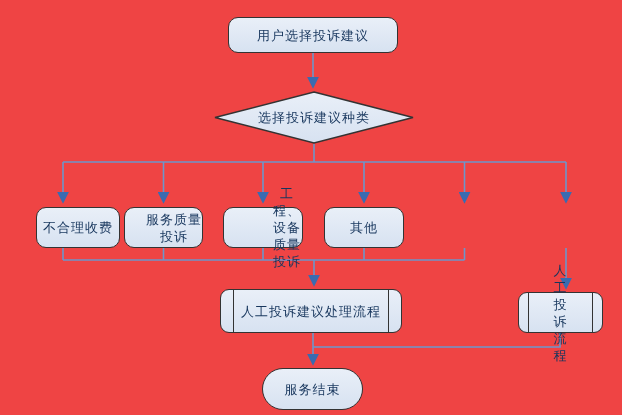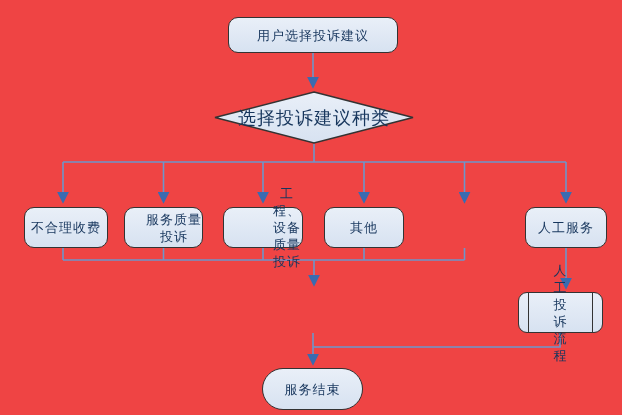--- a/index.html
+++ b/index.html
@@ -25,21 +25,21 @@
     border-left:1.3px solid #333333;
   }
   .proc .bar.left{left:12px;}
   .proc .bar.right{right:12px;}
   .proc .proc-label{position:relative;padding:0 16px;}
   .diamond-wrap{
     position:absolute;display:flex;align-items:center;justify-content:center;
   }
   .diamond-wrap svg{position:absolute;left:0;top:0;}
   .diamond-label{
-    position:relative;font-size:18px;letter-spacing:1px;
+    position:relative;font-size:13px;letter-spacing:1px;
     color:#17365D;text-align:center;
   }
   #edges{position:absolute;left:0;top:0;pointer-events:none;}
   .edge{stroke:#6D96CB;stroke-width:1.6;fill:none;}
 </style>
 </head>
 <body>
 
 <div id="canvas">
 
@@ -86,38 +86,40 @@
         <linearGradient id="dg" x1="0" y1="0" x2="0" y2="1">
           <stop offset="0" stop-color="#E9EFF8"></stop>
           <stop offset="1" stop-color="#D7E2F1"></stop>
         </linearGradient>
       </defs>
       <polygon points="101,1 200,26.5 101,52 2,26.5" fill="url(#dg)" stroke="#333333" stroke-width="1.5"></polygon>
     </svg>
     <div class="diamond-label">选择投诉建议种类</div>
   </div>
 
-  <div class="node catbox" style="left:24px;top:207px;width:84px;height:41px;">
+  <div class="node catbox" style="left:36px;top:207px;width:84px;height:41px;">
     <span>不合理收费</span>
   </div>
   <div class="node catbox" style="left:124px;top:207px;width:79px;height:41px;justify-content:flex-end;">
     <span>服务质量
 投诉</span>
   </div>
   <div class="node catbox" style="left:223px;top:207px;width:80px;height:41px;padding-left:48px;">
     <span>工程、设备
 质量投诉</span>
   </div>
   <div class="node catbox" style="left:324px;top:207px;width:80px;height:41px;">
     <span>其他</span>
   </div>
-  <div class="node catbox" style="left:525px;top:207px;width:82px;height:41px;">
-    <span>人工服务</span>
+
+  <div class="node proc" style="left:220px;top:289px;width:182px;height:44px;">
+    <div class="bar left"></div>
+    <div class="bar right"></div>
+    <span class="proc-label">人工投诉建议处理流程</span>
   </div>
-
 
   <div class="node proc" style="left:518px;top:292px;width:85px;height:41px;">
     <div class="bar left" style="left:9px;"></div>
     <div class="bar right" style="right:9px;"></div>
     <span class="proc-label" style="padding:0 28px;">人工投
 诉流程</span>
   </div>
 
   <div class="node end-term" style="left:262px;top:368px;width:101px;height:42px;">
     <span>服务结束</span>

